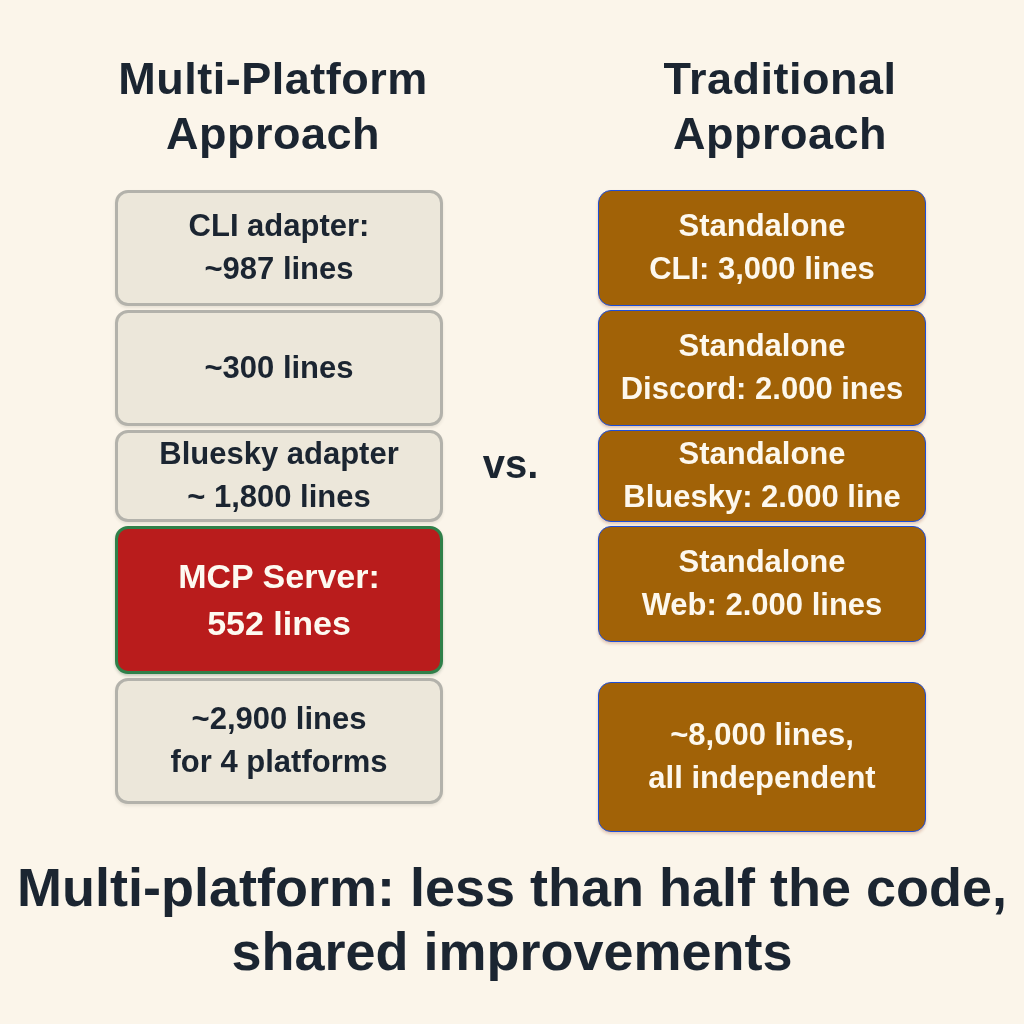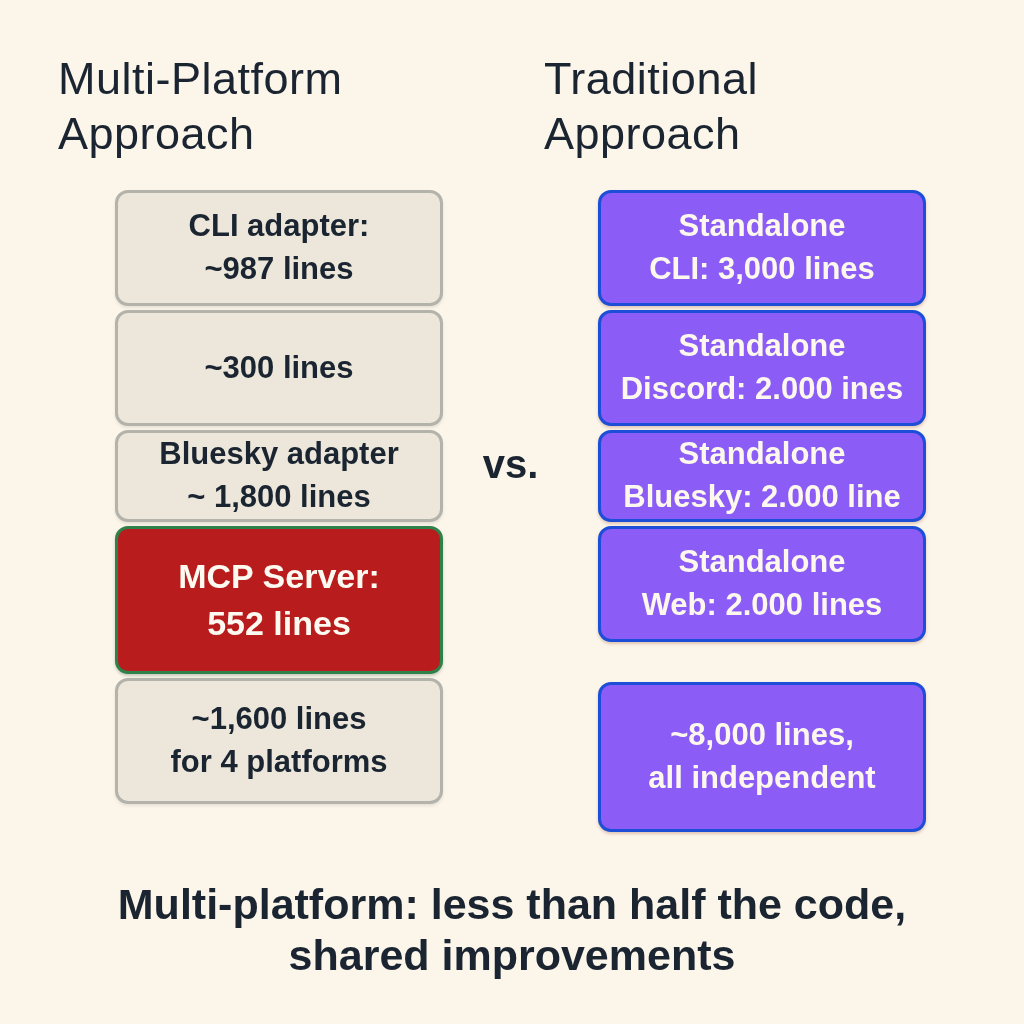--- a/index.html
+++ b/index.html
@@ -10,28 +10,29 @@
     color: #1b2531;
     position: relative;
     overflow: hidden;
   }
   .canvas { position: absolute; inset: 0; }
 
   .col-title {
     position: absolute;
     top: 52px;
     width: 430px;
+    text-align: center;
     font-size: 45px;
-    font-weight: 400;
+    font-weight: 700;
     line-height: 1.22;
     letter-spacing: 0.5px;
     color: #1b2531;
   }
   .col-title.left  { left: 58px; }
-  .col-title.right { left: 544px; }
+  .col-title.right { left: 565px; }
 
   .column {
     position: absolute;
     top: 190px;
     width: 348px;
     display: flex;
     flex-direction: column;
     gap: 4px;
     padding-left: 20px;
   }
@@ -57,22 +58,22 @@
     box-shadow: 0 2px 3px rgba(60,55,40,0.10);
   }
   .box.green {
     background: #b91c1c;
     border: 3px solid #2f8049;
     color: #fdfaf1;
     font-size: 34px;
     box-shadow: 0 2px 3px rgba(40,80,50,0.25);
   }
   .box.orange {
-    background: #8b5cf6;
-    border: 3px solid #1d4ed8;
+    background: #a16207;
+    border: 1px solid #1d4ed8;
     color: #fdf8ee;
     box-shadow: 0 2px 3px rgba(150,60,25,0.25);
   }
   .h118 { height: 116px; }
   .h110 { height: 92px; }
   .h148 { height: 148px; }
   .h126 { height: 126px; }
   .h150 { height: 150px; margin-top: 36px; }
 
   .vs {
@@ -85,25 +86,24 @@
     font-weight: 800;
     color: #1b2531;
   }
 
   .footer {
     position: absolute;
     top: 856px;
     left: 0;
     width: 1024px;
     text-align: center;
-    font-size: 43px;
+    font-size: 54px;
     font-weight: 800;
     line-height: 1.18;
     color: #1b2531;
-    margin-top: 23px;
   }
 </style>
 </head>
 <body>
 
 <div class="canvas">
 
   <div class="col-title left">
     <div>Multi-Platform</div>
     <div>Approach</div>
@@ -124,21 +124,21 @@
     </div>
     <div class="box beige h110">
       <div>Bluesky adapter</div>
       <div>~ 1,800 lines</div>
     </div>
     <div class="box green h148">
       <div>MCP Server:</div>
       <div>552 lines</div>
     </div>
     <div class="box beige h126">
-      <div>~1,600 lines</div>
+      <div>~2,900 lines</div>
       <div>for 4 platforms</div>
     </div>
   </div>
 
   <div class="vs">vs.</div>
 
   <div class="column right">
     <div class="box orange h118">
       <div>Standalone</div>
       <div>CLI: 3,000 lines</div>

